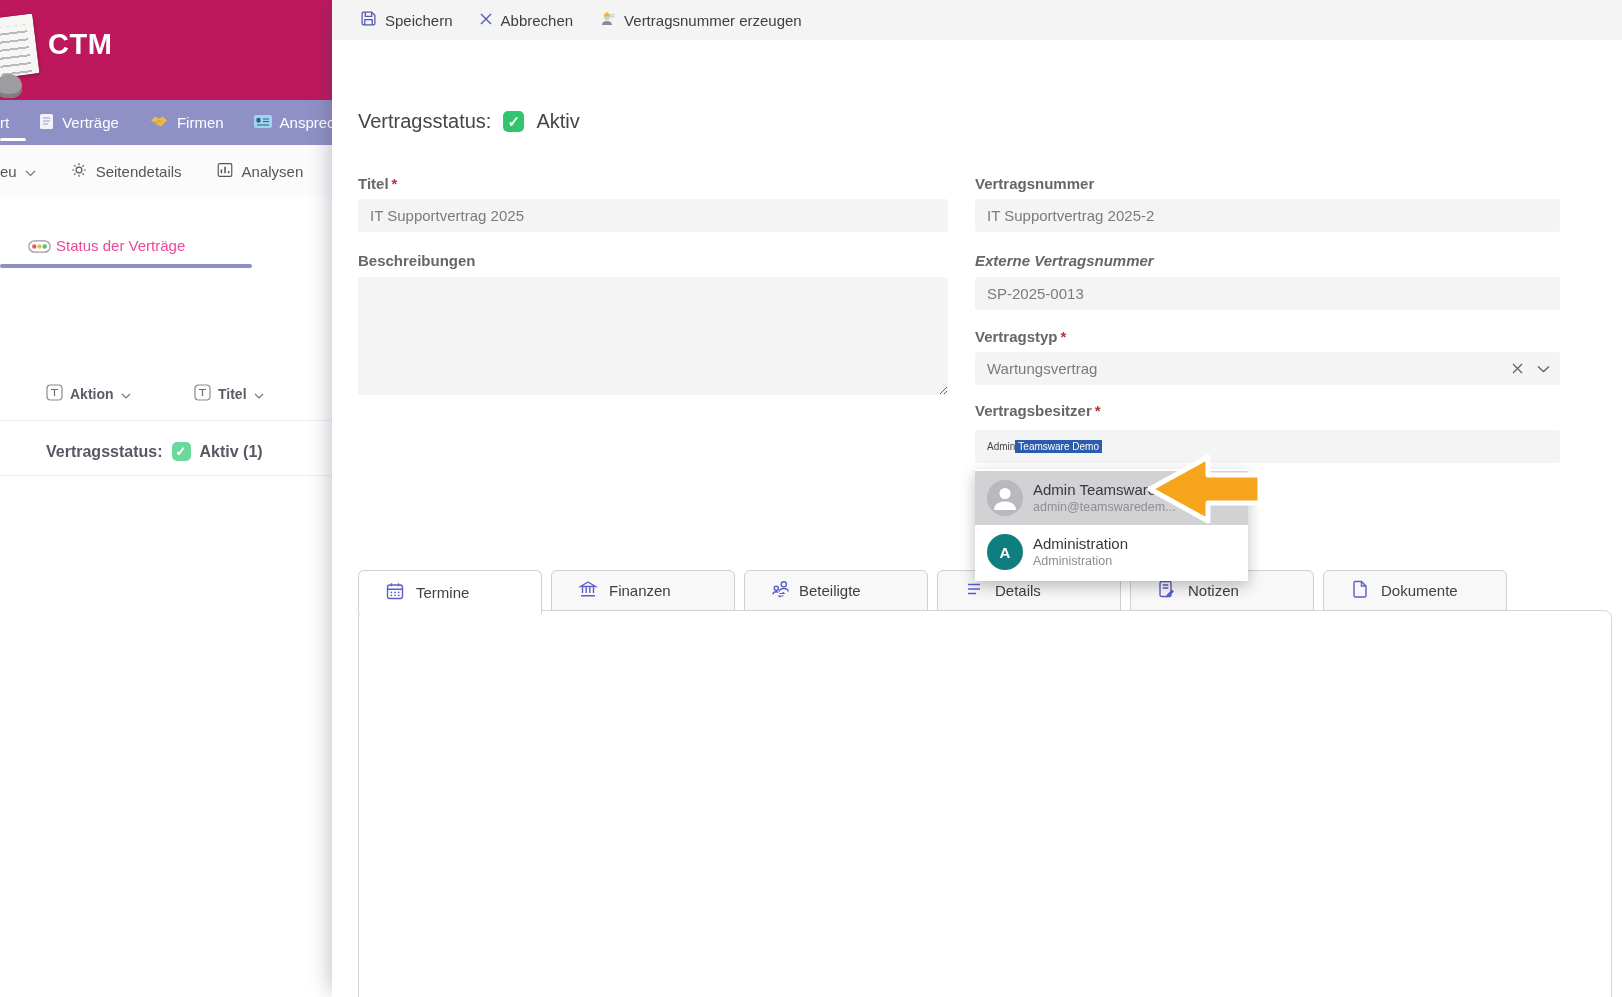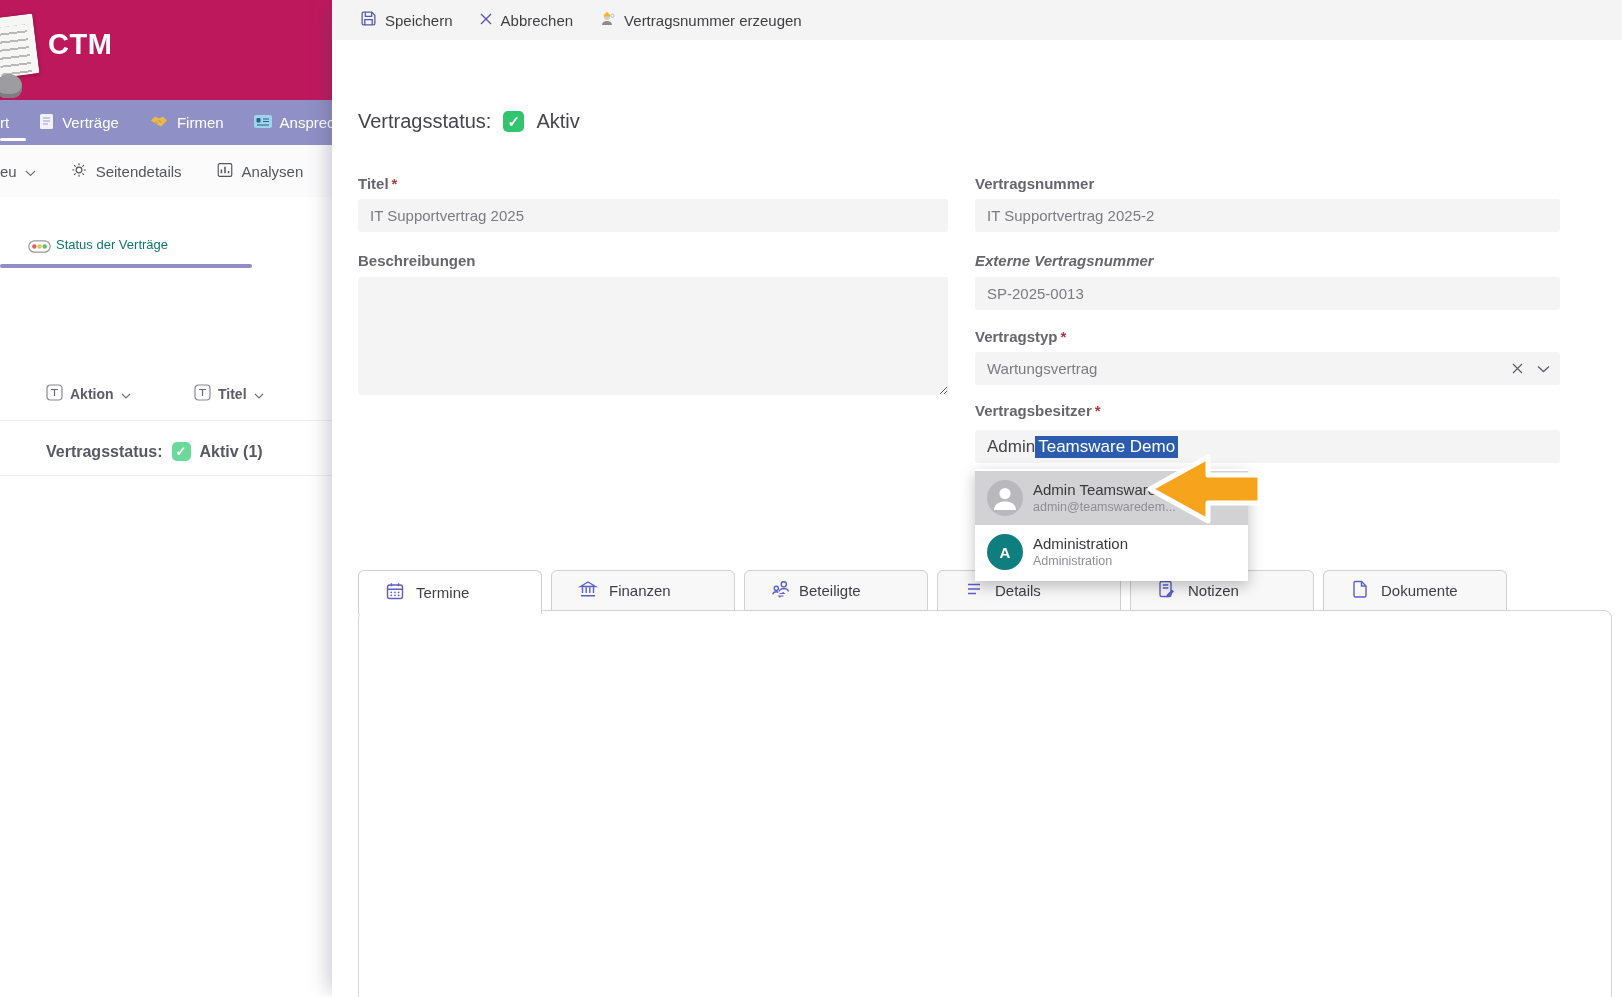--- a/index.html
+++ b/index.html
@@ -12,21 +12,21 @@
   .logo{position:absolute;left:-8px;top:16px;width:44px;height:60px;background:#f6f6f4;transform:rotate(-7deg);
         border-radius:2px;box-shadow:0 1px 4px rgba(0,0,0,.3);
         background-image:repeating-linear-gradient(#f6f6f4 0 6px,#b9b9bb 6px 8px);background-size:70% 100%;background-repeat:no-repeat;background-position:6px 10px;}
   .logo-pen{position:absolute;left:-4px;top:74px;width:26px;height:24px;background:#9d9d9f;border-radius:50% 50% 40% 40%;box-shadow:inset 0 -4px 0 #7e7e82;}
   .app-title{position:absolute;left:48px;top:28px;color:#fff;font-size:29px;font-weight:bold;letter-spacing:.5px;}
   .sb-nav{position:absolute;left:0;top:100px;width:332px;height:45px;background:#8f90c5;display:flex;align-items:center;gap:30px;color:#fff;font-size:15px;white-space:nowrap;}
   .sb-nav .nav-item{display:flex;align-items:center;gap:8px;}
   .nav-underline{position:absolute;left:0;top:38px;width:26px;height:3px;background:#fff;border-radius:2px;}
   .sb-actions{position:absolute;left:0;top:145px;width:398px;height:52px;background:#fbfbfc;display:flex;align-items:center;gap:34px;color:#55565b;font-size:15px;white-space:nowrap;}
   .sb-actions .act{display:flex;align-items:center;gap:8px;}
-  .sec-tab-label{position:absolute;left:56px;top:237px;font-size:13px;color:#0f766e;}
+  .sec-tab-label{position:absolute;left:56px;top:237px;font-size:15px;color:#ec4899;}
   .traffic{position:absolute;left:28px;top:239px;}
   .sec-underline{position:absolute;left:0;top:264px;width:252px;height:4px;background:#8c8ec4;border-radius:2px;}
   .col-head{position:absolute;top:384px;display:flex;align-items:center;gap:7px;font-size:14px;font-weight:600;color:#5c5c66;}
   .sb-divider{position:absolute;left:0;width:332px;border-top:1px solid #ededf0;}
   .sb-status{position:absolute;left:46px;top:442px;display:flex;align-items:center;gap:9px;font-size:16px;font-weight:600;color:#585864;}
   .check{display:inline-flex;align-items:center;justify-content:center;border-radius:5px;color:#fff;font-weight:bold;}
   .check.small{width:19px;height:19px;background:#6bd99c;font-size:13px;}
   .check.big{width:21px;height:21px;background:#30c56e;font-size:15px;}
 
   
@@ -35,21 +35,21 @@
   .tbtn{display:flex;align-items:center;gap:8px;font-size:15px;color:#3f3f42;cursor:default;}
   .headline{position:absolute;left:358px;top:110px;display:flex;align-items:center;gap:12px;font-size:20px;color:#45454b;}
 
   .lbl{position:absolute;font-size:15px;font-weight:600;color:#66666b;white-space:nowrap;}
   .req{color:#b0383c;margin-left:3px;font-weight:600;}
   .inp{position:absolute;height:33px;background:#f4f4f5;border-radius:3px;display:flex;align-items:center;}
   .inp input{flex:1;min-width:0;height:100%;border:none;background:transparent;outline:none;padding:0 12px;font-size:15px;color:#7b7b80;}
   .inp .tail-ic{display:inline-flex;align-items:center;padding:0 10px 0 4px;}
   textarea.ta{position:absolute;background:#f4f4f5;border:none;border-radius:3px;resize:both;outline:none;font-size:15px;color:#7b7b80;padding:8px 12px;}
   .hint{position:absolute;font-size:13.5px;font-style:italic;color:#8f8f94;line-height:1.55;}
-  .picker{position:absolute;height:33px;background:#f4f4f5;border-radius:3px;display:flex;align-items:center;padding:0 12px;font-size:17px;color:#454549;}
+  .picker{position:absolute;height:33px;background:#f4f4f5;border-radius:3px;display:flex;align-items:center;padding:0 12px;font-size:10px;color:#454549;}
   .sel-text{background:#2b5cad;color:#fff;padding:1px 3px;}
 
   
   .flyout{position:absolute;left:975px;top:469px;width:273px;background:#fff;box-shadow:0 5px 14px rgba(0,0,0,.25);z-index:6;padding:2px 0;}
   .fly-item{height:54px;display:flex;align-items:center;gap:10px;padding:0 12px;}
   .fly-item.hl{background:#d2d2d4;}
   .fly-name{font-size:15px;color:#39393d;line-height:1.25;}
   .fly-sub{font-size:12.5px;color:#8e8e93;line-height:1.25;}
   .avatar{width:36px;height:36px;border-radius:50%;flex:0 0 36px;display:flex;align-items:center;justify-content:center;}
   .avatar.gray{background:#b9b9bd;}

